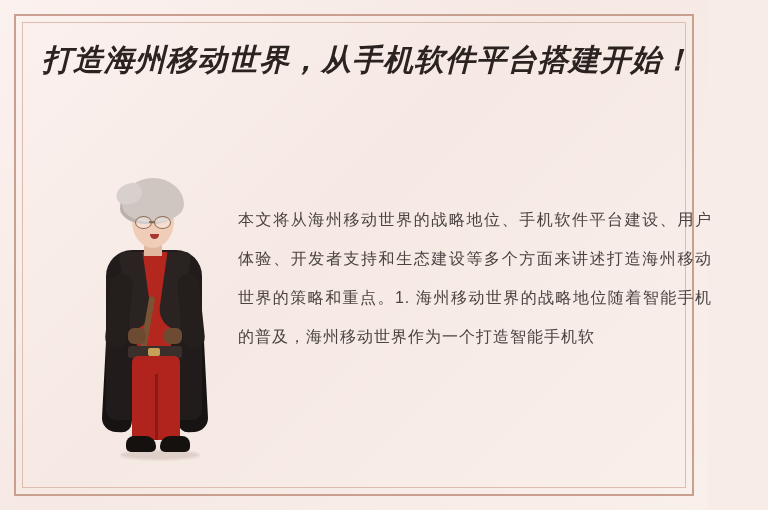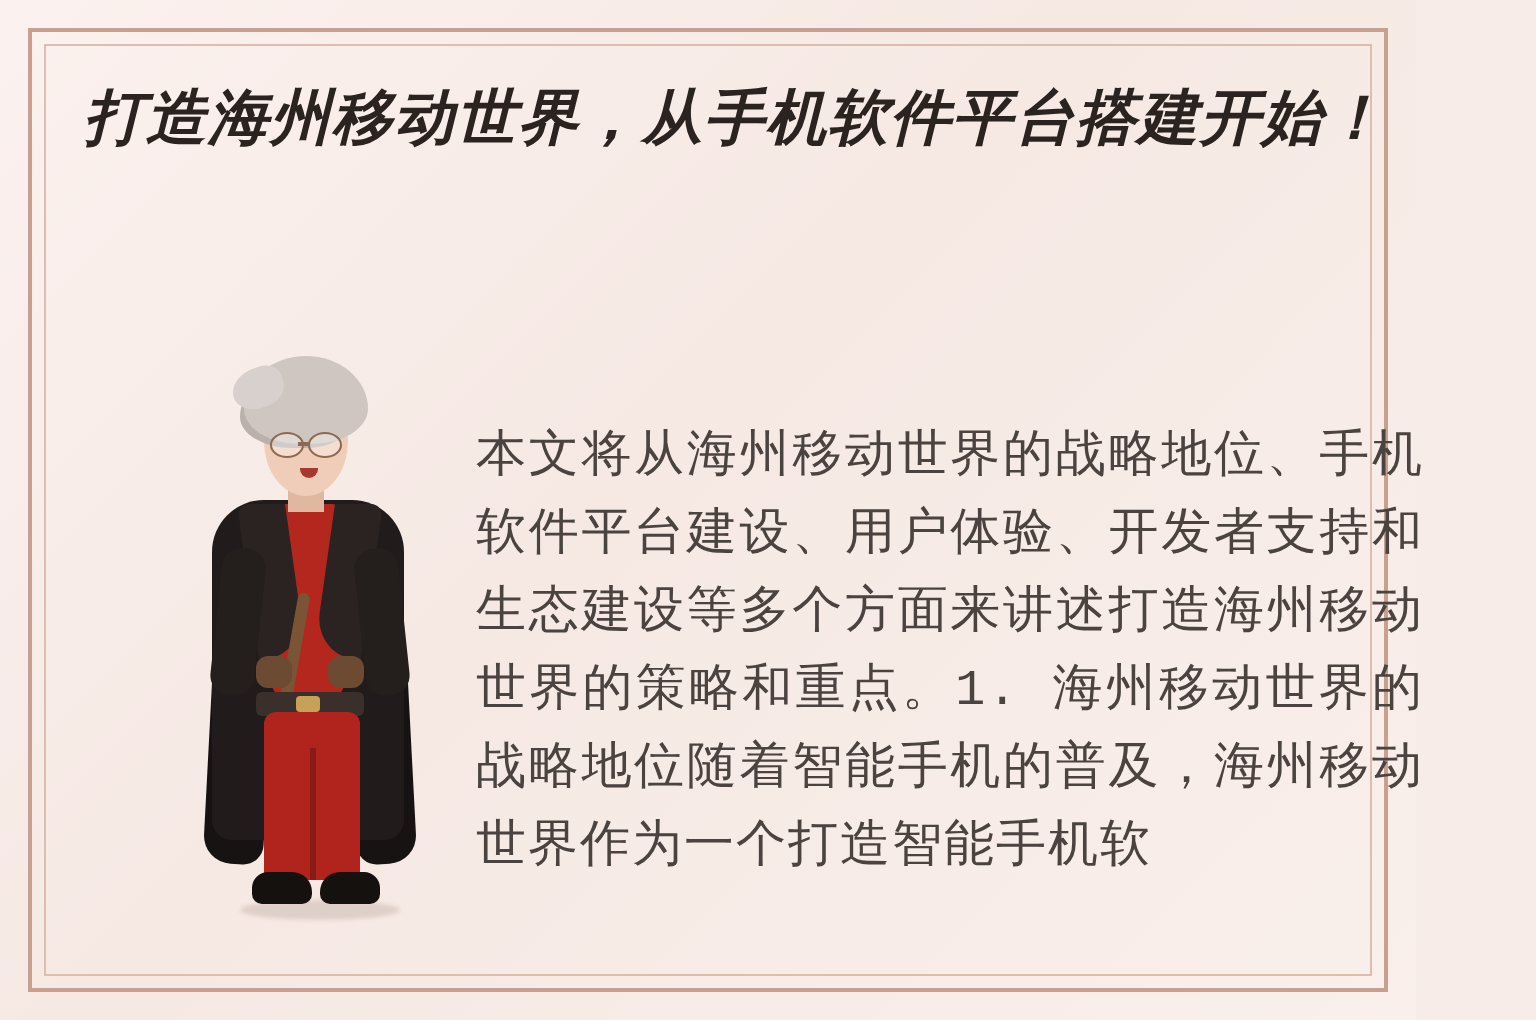--- a/index.html
+++ b/index.html
@@ -71,22 +71,22 @@
     left: 42px;
     top: 24px;
     width: 140px;
     height: 290px;
   }
   .article-text {
     position: absolute;
     left: 196px;
     top: 30px;
     width: 474px;
-    font-family: Liberation Mono, monospace;
-    font-size: 25px;
+    font-family: Liberation Sans, sans-serif;
+    font-size: 16px;
     line-height: 39px;
     color: #4a4340;
     letter-spacing: 1px;
     text-align: justify;
   }
   
   .fig { position: absolute; }
   .hair {
     left: 38px; top: 0px; width: 62px; height: 44px;
     background: #cfc6c2;

